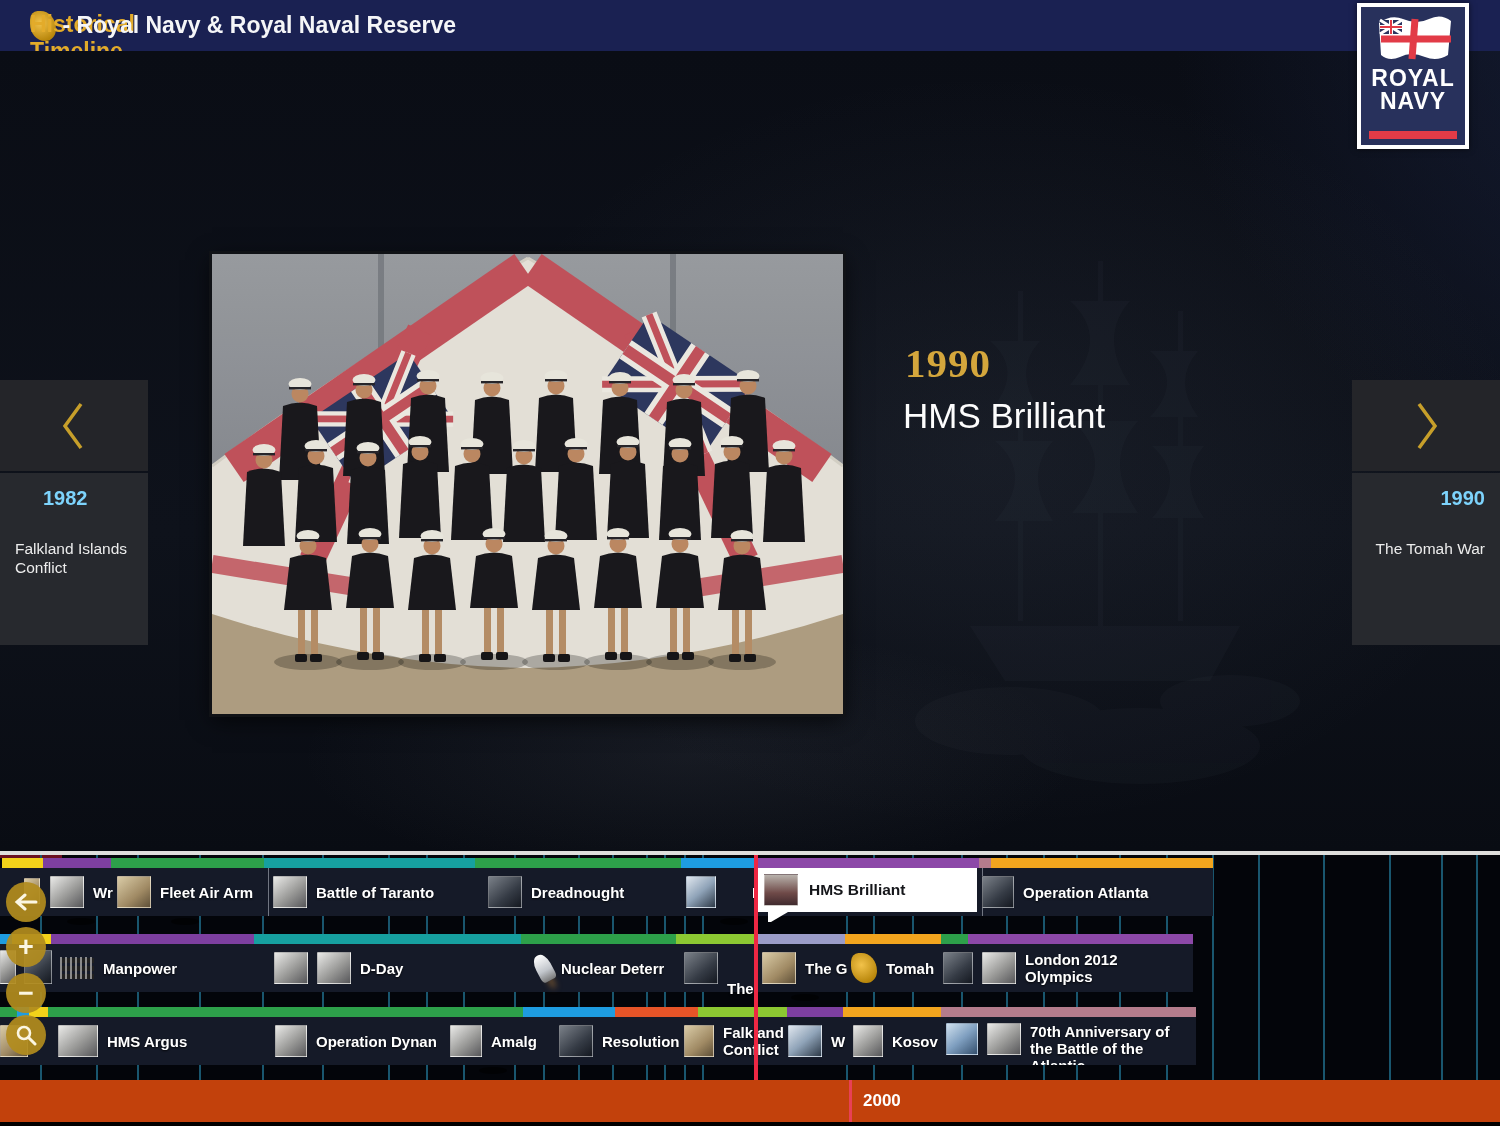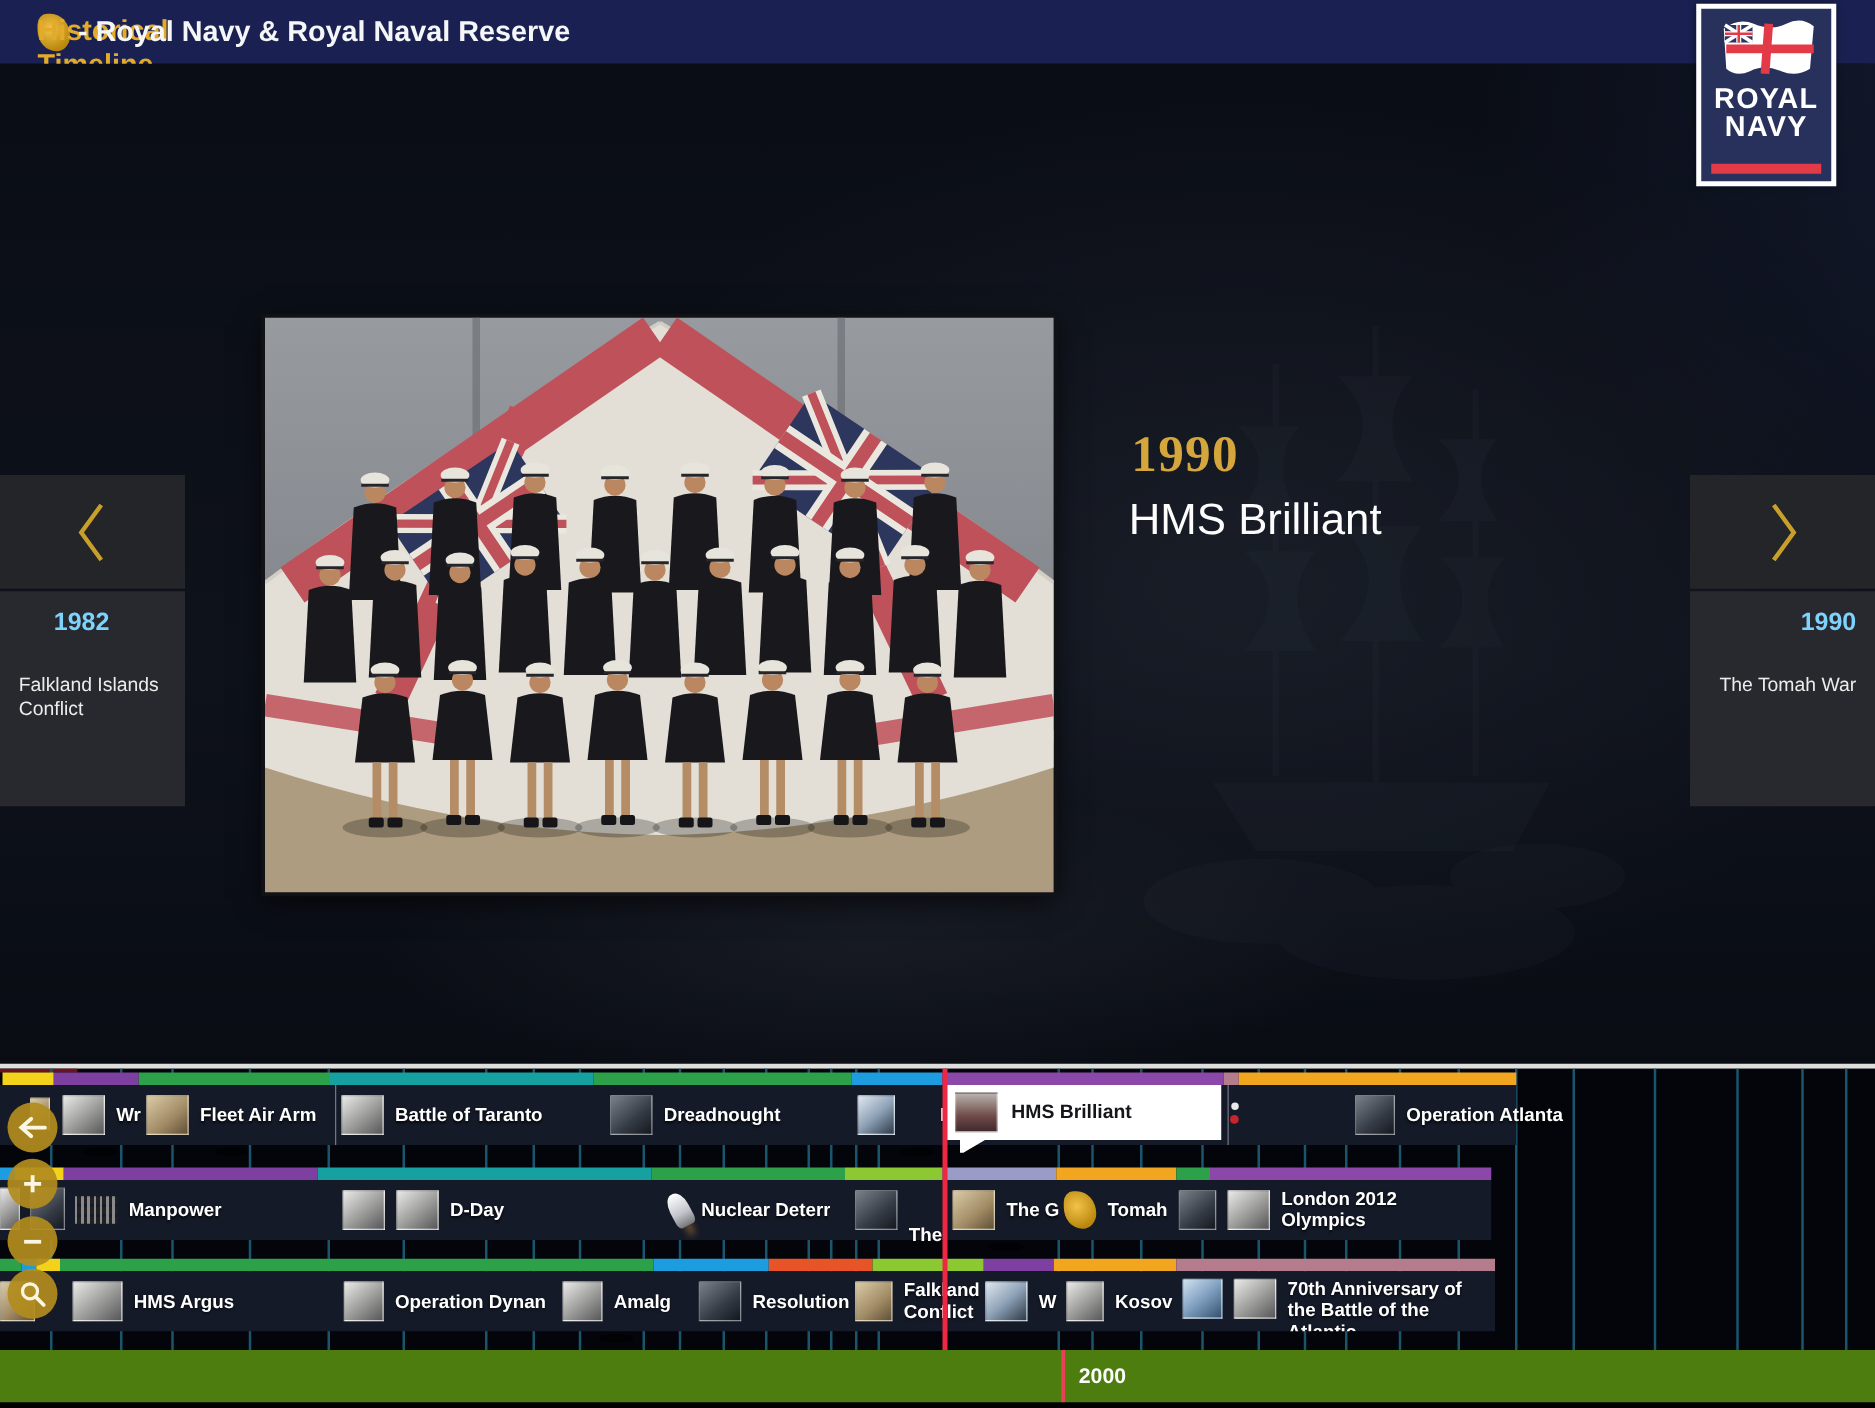--- a/index.html
+++ b/index.html
@@ -82,21 +82,21 @@
   .mini-marker::after{content:"";position:absolute;left:-1px;top:10px;width:7px;height:7px;border-radius:50%;background:#c8242e;}
 
   
   .selbox{position:absolute;left:756px;top:0;width:221px;height:44px;background:#ffffff;z-index:5;
           display:flex;align-items:center;gap:11px;padding-left:8px;cursor:pointer;}
   .selbox .lbl{color:#15161a;text-shadow:none;font-size:15.5px;}
   .seltail{position:absolute;left:768px;top:44px;width:0;height:0;z-index:5;
            border-top:10px solid #fff;border-right:17px solid transparent;border-left:3px solid #fff;}
 
   
-  .axis{position:absolute;left:0;top:225px;width:1500px;height:42px;background:#4d7c0f;}
+  .axis{position:absolute;left:0;top:225px;width:1500px;height:42px;background:#c2410c;}
   .axis .tick{position:absolute;left:849px;top:0;width:3px;height:42px;background:#e84055;}
   .axis .tlabel{position:absolute;left:863px;top:11px;font-size:17px;font-weight:bold;color:#fff;}
   .blackfoot{position:absolute;left:0;top:267px;width:1500px;height:4px;background:#000;}
 
   
   .cursor{position:absolute;left:754px;top:0;width:4px;height:225px;background:#ee2743;z-index:9;}
 
   
   .ctl{position:absolute;left:6px;width:40px;height:40px;border-radius:50%;
        background:rgba(177,140,30,.93);display:flex;align-items:center;justify-content:center;
@@ -339,21 +339,21 @@
       <div class="item" style="left:488px;">
         <span class="thumb t-dark"></span>
         <span class="lbl">Dreadnought</span>
       </div>
       <div class="item stand" style="left:686px;gap:36px;">
         <span class="thumb t-sailor" style="width:30px;"></span>
         <span class="lbl clip" style="max-width:40px;">Flee</span>
       </div>
       <div class="divider" style="left:982px;"></div>
       <span class="mini-marker" style="left:985px;"></span>
-      <div class="item" style="left:1036px;padding-left:48px;">
+      <div class="item" style="left:982px;">
         <span class="thumb t-dark" style="width:32px;"></span>
         <span class="lbl">Operation Atlanta</span>
       </div>
 
       <div class="selbox">
         <span class="thumb t-wrens"></span>
         <span class="lbl">HMS Brilliant</span>
       </div>
       <div class="seltail"></div>
     </div>

